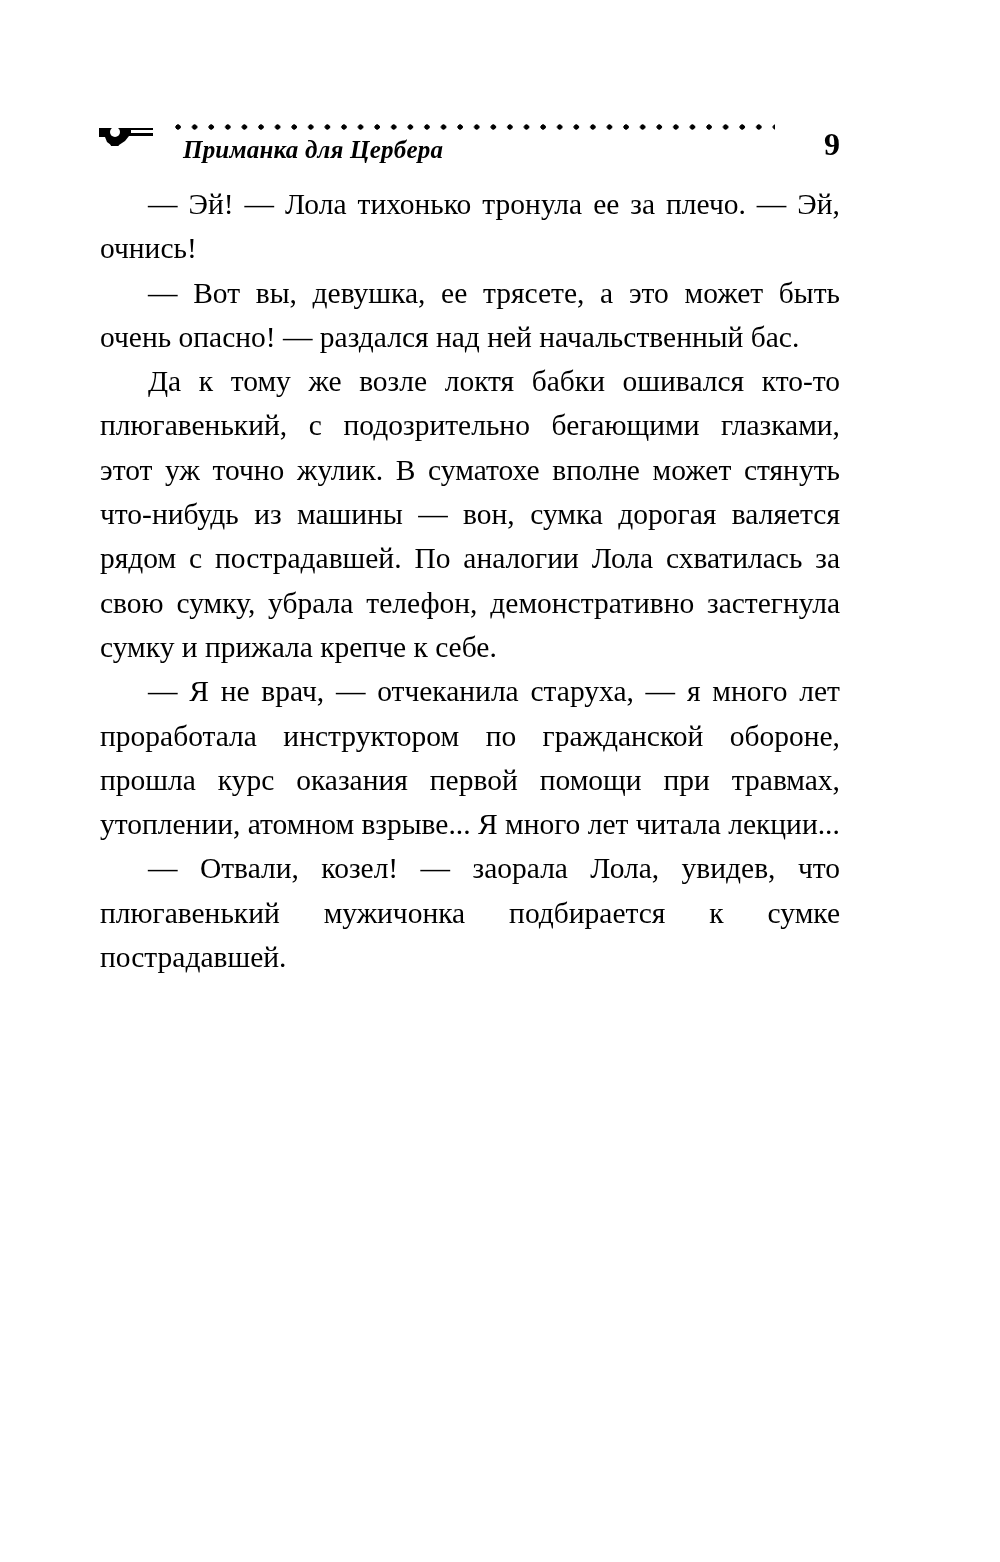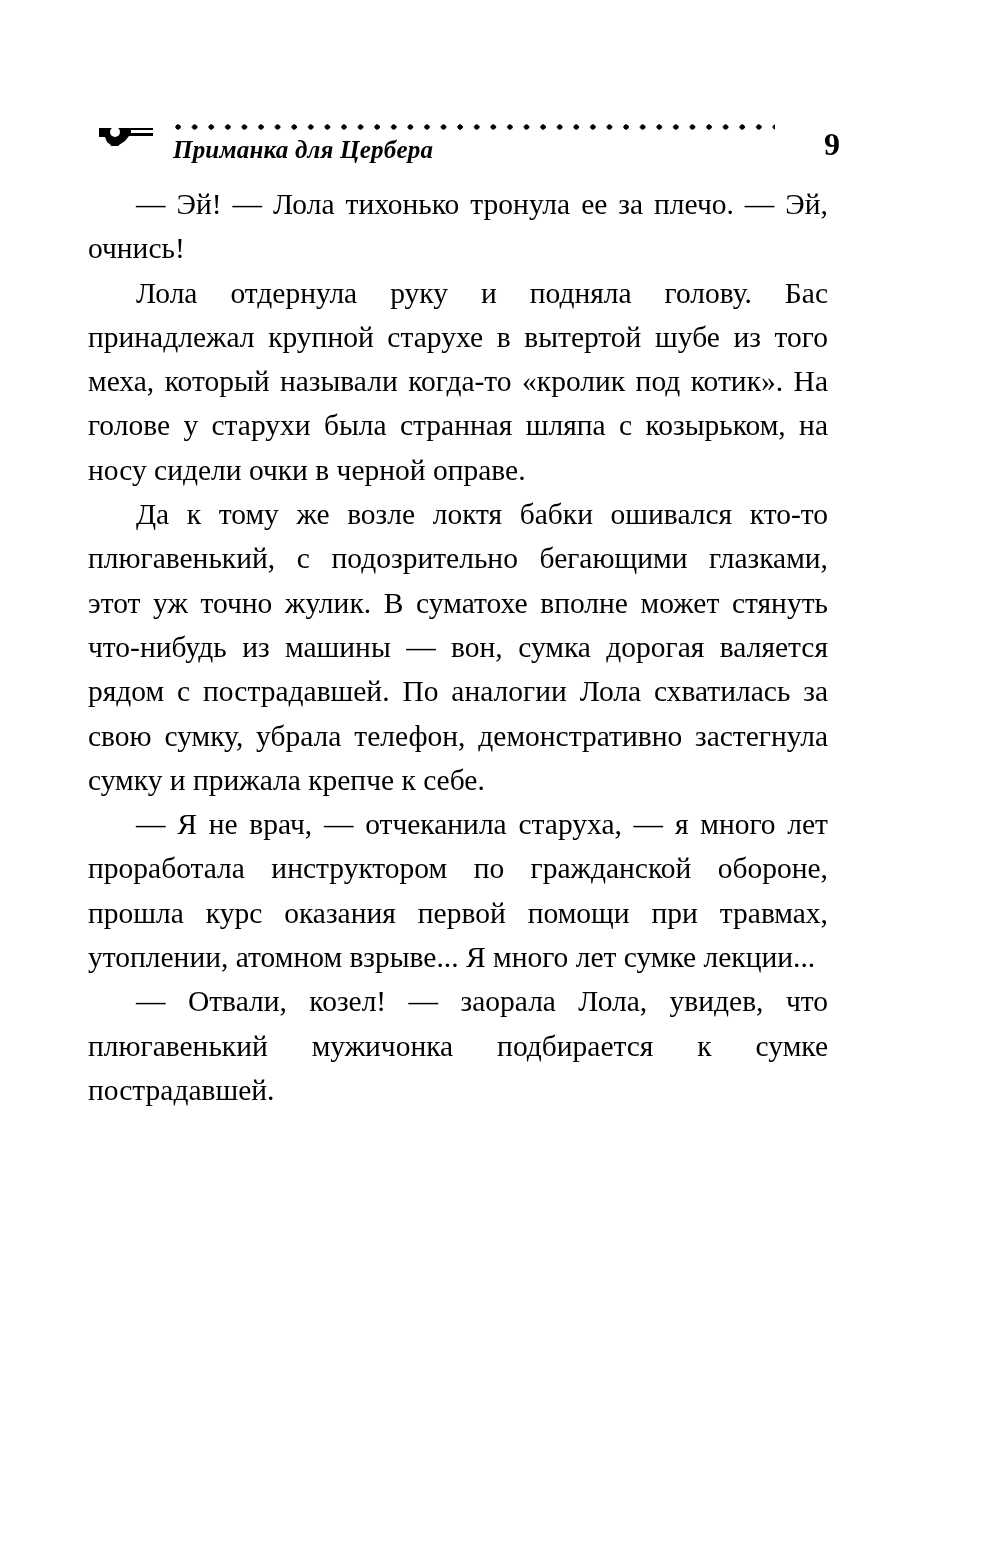--- a/index.html
+++ b/index.html
@@ -44,41 +44,41 @@
   }
   .gun-icon {
     position: absolute;
     left: 0px;
     top: 2px;
     width: 70px;
     height: 40px;
   }
   .header-title {
     position: absolute;
-    left: 78px;
+    left: 88px;
     top: 26px;
     font-style: italic;
     font-weight: bold;
     font-size: 25px;
     letter-spacing: 0.2px;
     white-space: nowrap;
   }
   .page-number {
     position: absolute;
     right: 0px;
     top: 18px;
     font-weight: bold;
     font-size: 32px;
     line-height: 1;
   }
 
   
   .content {
     position: absolute;
-    left: 88px;
+    left: 100px;
     top: 182px;
     width: 740px;
     font-size: 29.5px;
     line-height: 44.3px;
     text-align: justify;
     text-justify: inter-word;
     hyphens: manual;
   }
   .content p {
     margin: 0;
@@ -103,19 +103,19 @@
 
     <span class="header-rule"></span>
 
     <span class="header-title">Приманка для Цербера</span>
 
     <span class="page-number">9</span>
   </div>
 
   <div class="content">
     <p>— Эй! — Лола тихонько тронула ее за плечо. — Эй, очнись!</p>
-    <p>Лола отдернула руку и подняла голову. Бас принадлежал крупной старухе в вытертой шубе из того меха, который называли когда-то «кролик под котик». На голове у старухи была странная шляпа с козырьком, на носу сидели очки в черной оправе.</p>
+    <p>— Вот вы, девушка, ее трясете, а это может быть очень опасно! — раздался над ней начальственный бас.</p>
     <p>Да к тому же возле локтя бабки ошивался кто-то плюгавенький, с подозрительно бегающими глазками, этот уж точно жулик. В суматохе вполне может стянуть что-нибудь из машины — вон, сумка дорогая валяется рядом с пострадавшей. По аналогии Лола схватилась за свою сумку, убрала телефон, демонстративно застегнула сумку и прижала крепче к себе.</p>
-    <p>— Я не врач, — отчеканила старуха, — я много лет проработала инструктором по гражданской обороне, прошла курс оказания первой помощи при травмах, утоплении, атомном взрыве... Я много лет сумке лекции...</p>
+    <p>— Я не врач, — отчеканила старуха, — я много лет проработала инструктором по гражданской обороне, прошла курс оказания первой помощи при травмах, утоплении, атомном взрыве... Я много лет читала лекции...</p>
     <p>— Отвали, козел! — заорала Лола, увидев, что плюгавенький мужичонка подбирается к сумке пострадавшей.</p>
   </div>
 
 </div>
 
 </body></html>

